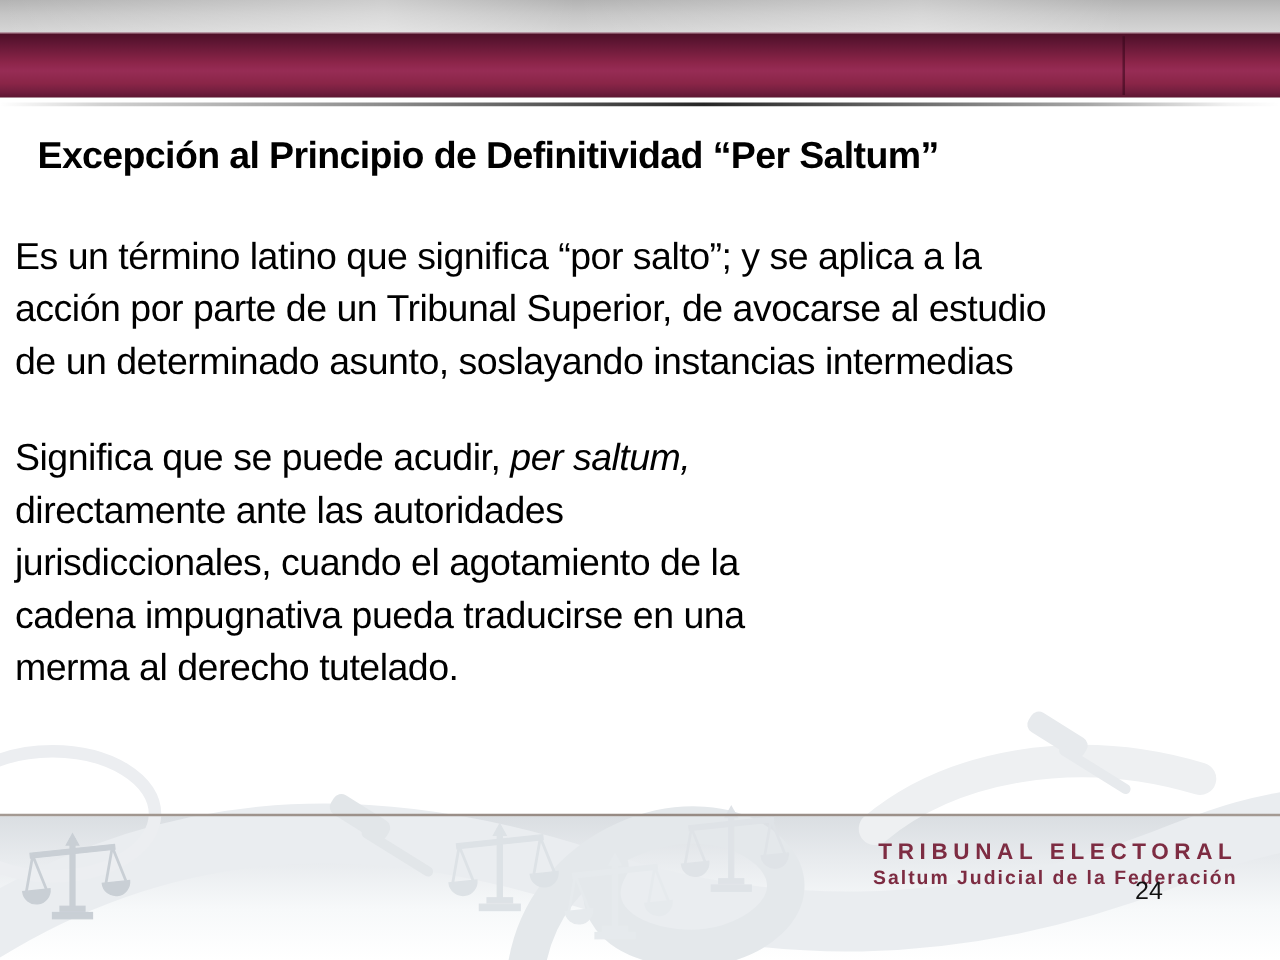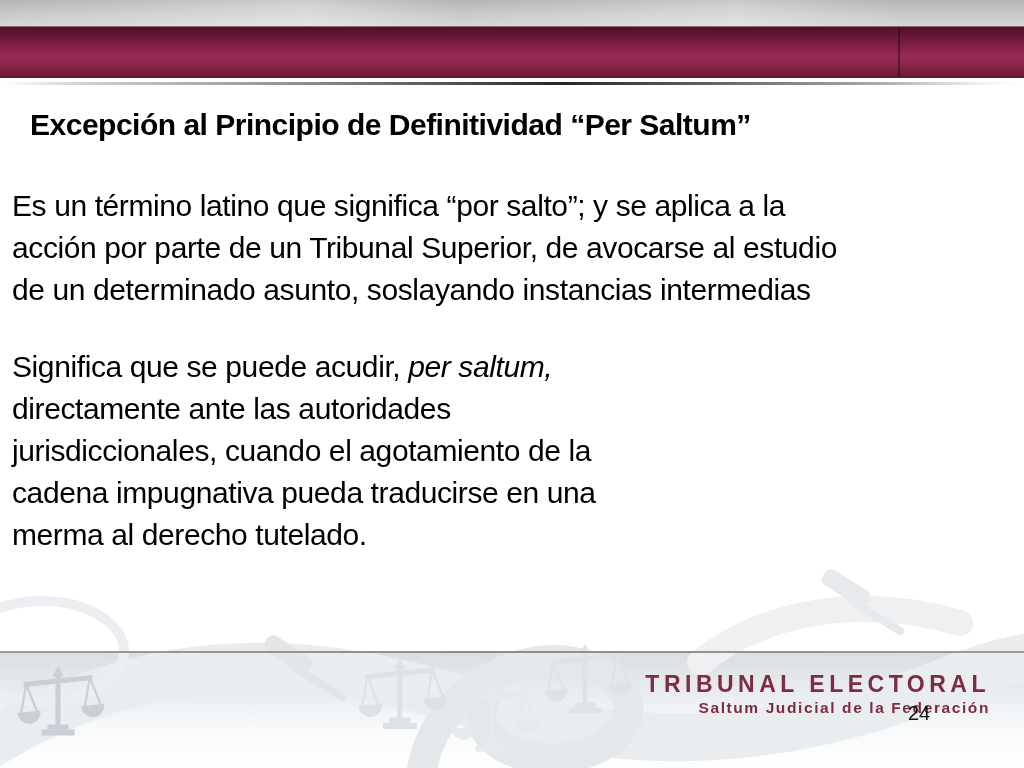--- a/index.html
+++ b/index.html
@@ -61,21 +61,21 @@
     pointer-events:none;
   }
   .footer-rule{
     position:absolute;left:0;top:651px;width:1024px;height:2px;
     background:linear-gradient(90deg,#a49a93 0%,#968a83 50%,#a49a93 100%);
   }
   .logo-block{
     position:absolute;right:34px;top:671px;text-align:right;line-height:1.15;
   }
   .logo-org{
-    font-size:23px;font-weight:bold;letter-spacing:4.5px;color:#7d2c42;
+    font-size:18px;font-weight:bold;letter-spacing:4.5px;color:#7d2c42;
     white-space:nowrap;
   }
   .logo-suborg{
     font-size:15.5px;font-weight:bold;letter-spacing:1.6px;color:#7d2c42;
     white-space:nowrap;margin-top:2px;
   }
   .page-number{
     position:absolute;left:908px;top:702px;
     font-size:20px;color:#111;letter-spacing:0;
   }

